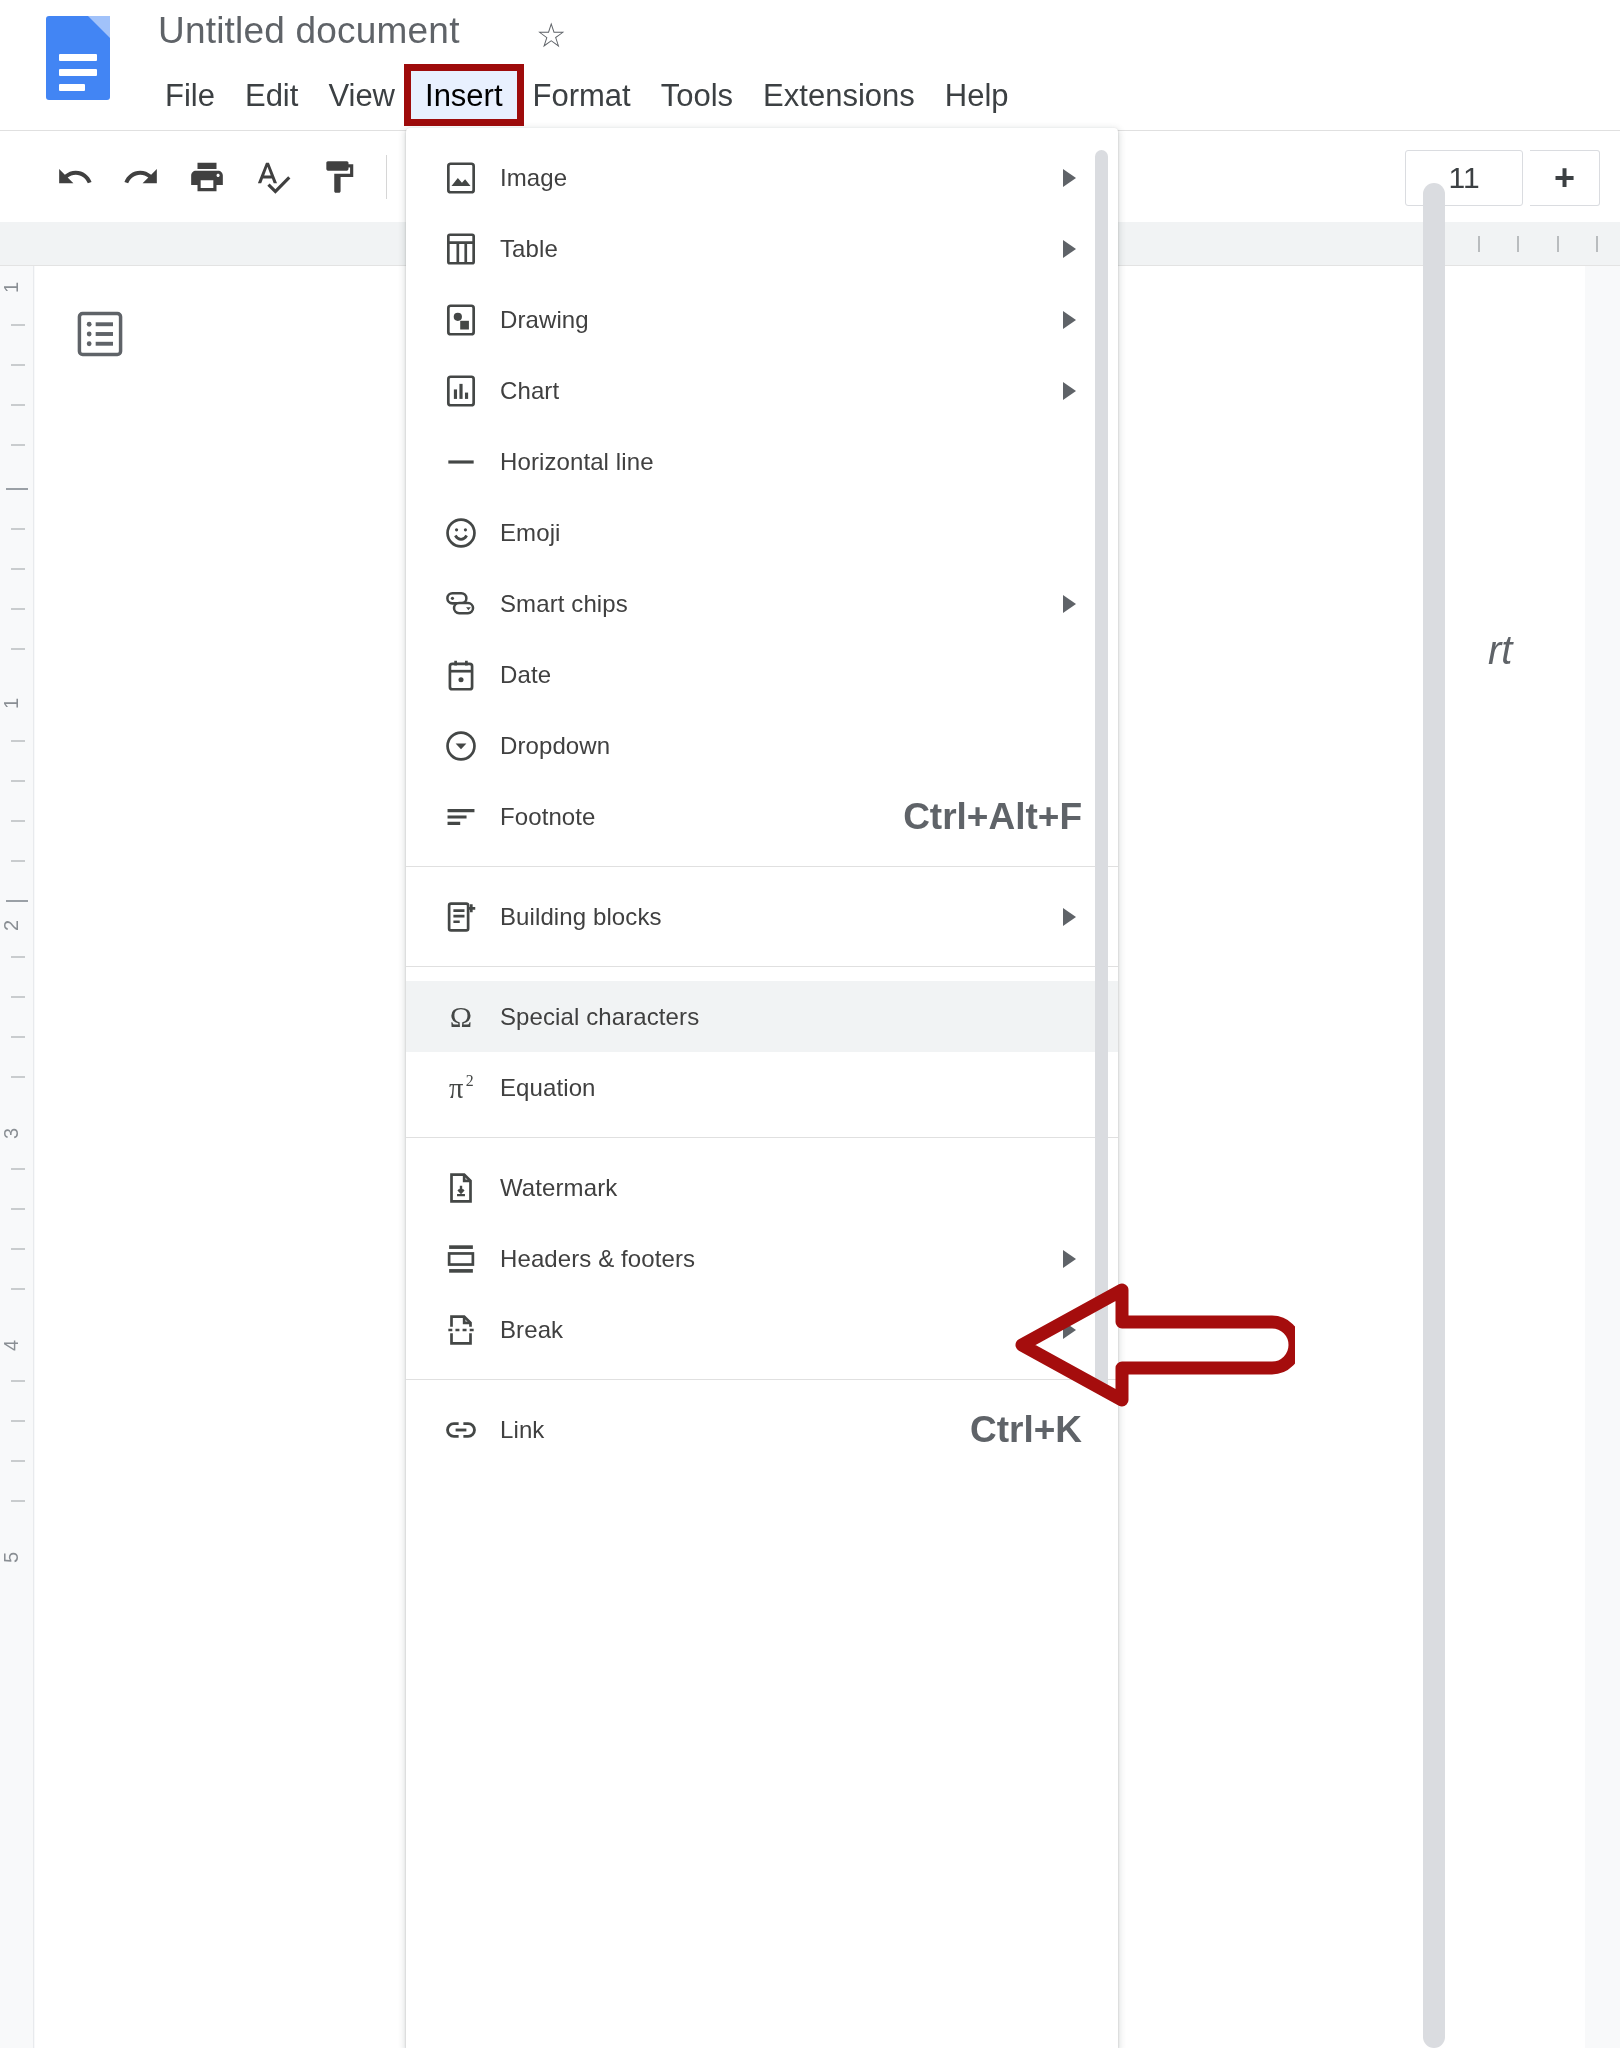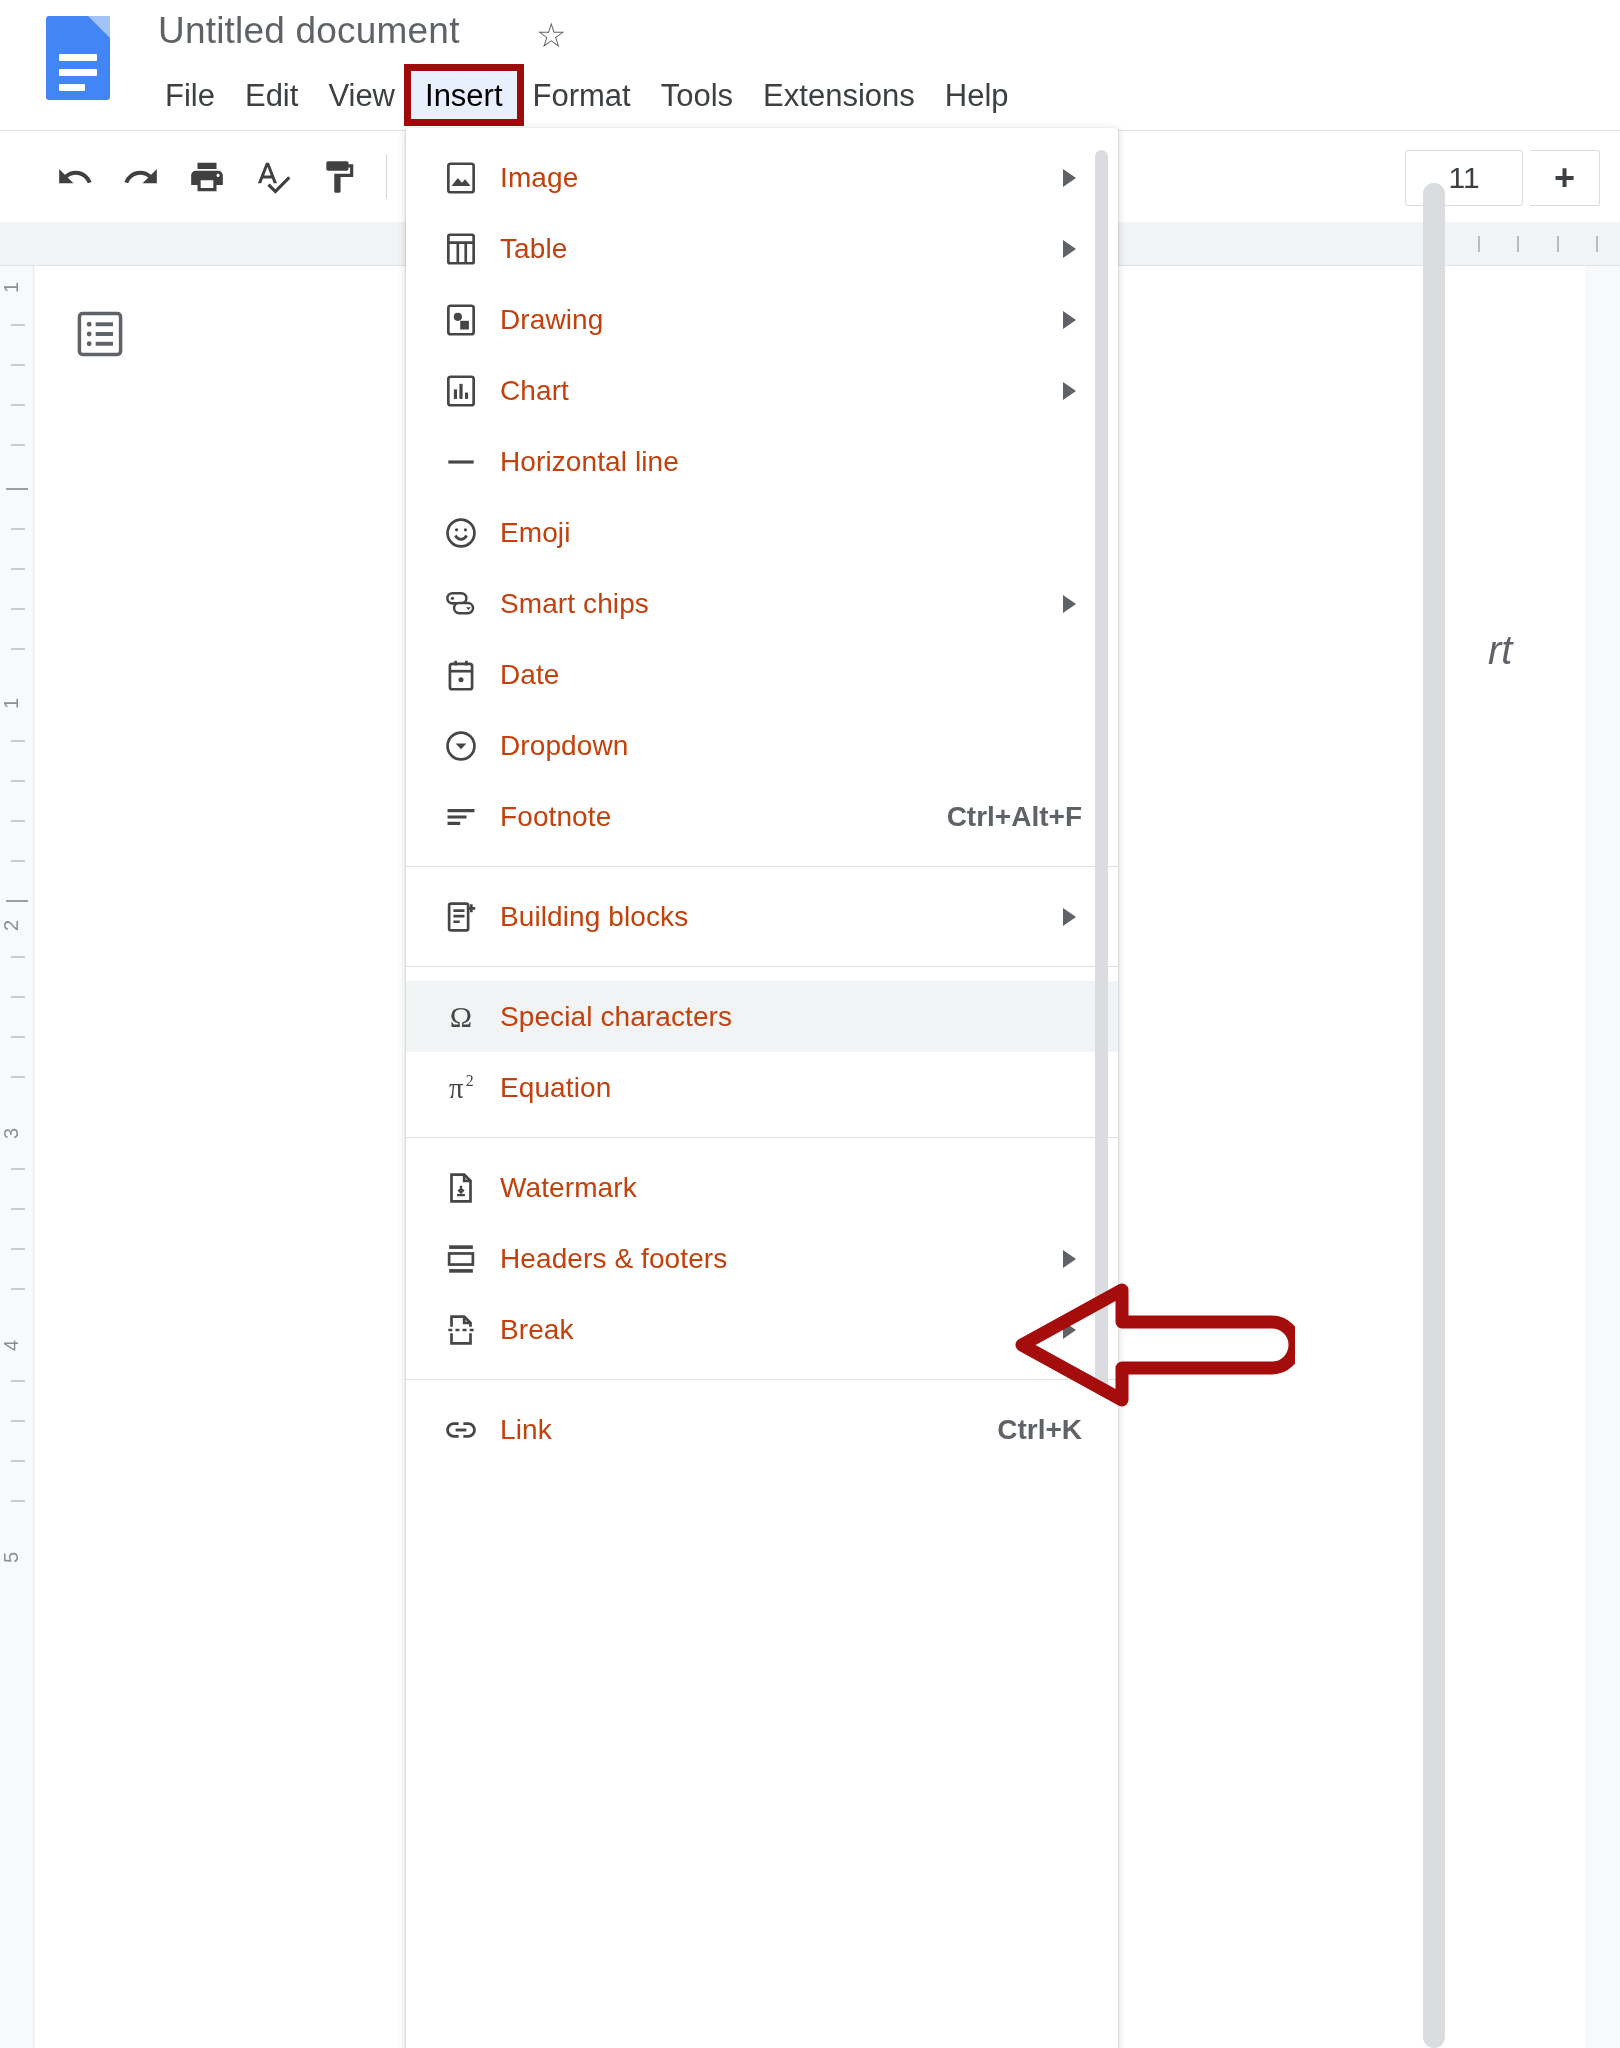--- a/index.html
+++ b/index.html
@@ -66,22 +66,22 @@
 
   
   .menu-panel { position:absolute; left:406px; top:128px; width:712px; height:1920px;
       background:#fff; border-radius:4px 4px 0 0;
       box-shadow: 0 2px 6px 2px rgba(60,64,67,.15), 0 1px 2px 0 rgba(60,64,67,.3); overflow:hidden; }
   .menu-inner { position:relative; padding-top:14px; }
   .mrow { position:relative; display:flex; align-items:center; height:71px; padding-left:36px; }
   .mrow.hl { background:#f1f3f4; }
   .mrow .micon { width:58px; min-width:58px; display:flex; align-items:center; justify-content:flex-start; color:#444746; }
   .mrow .micon svg { width:38px; height:38px; display:block; }
-  .mrow .mlabel { font-size:28px; color:#c2410c; white-space:nowrap; letter-spacing:.1px; }
-  .mrow .mshort { position:absolute; right:36px; font-size:28px; color:#5f6368; font-weight:bold; }
+  .mrow .mlabel { font-size:24px; color:#404040; white-space:nowrap; letter-spacing:.1px; }
+  .mrow .mshort { position:absolute; right:36px; font-size:37px; color:#5f6368; font-weight:bold; }
   .mrow .marrow { position:absolute; right:42px; width:0; height:0;
       border-left:13px solid #5f6368; border-top:9px solid transparent; border-bottom:9px solid transparent; }
   .mdiv { height:1px; background:#e0e0e0; margin:14px 0 14px 0; }
 
   .menu-scrollbar { position:absolute; right:10px; top:22px; width:13px; height:1240px; background:#dadce0; border-radius:7px; }
 
   
   .red-arrow { position:absolute; left:1010px; top:1278px; width:285px; height:135px; pointer-events:none; }
 </style>
 </head>

